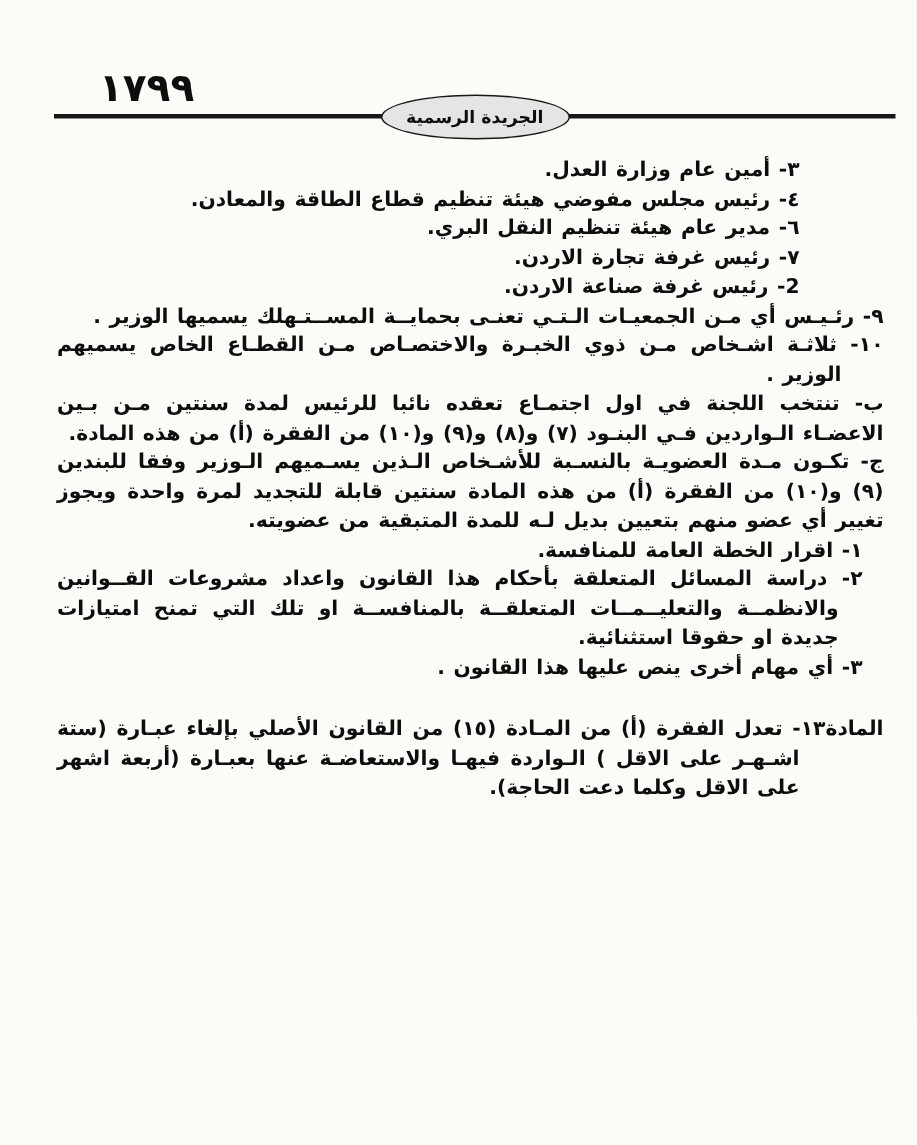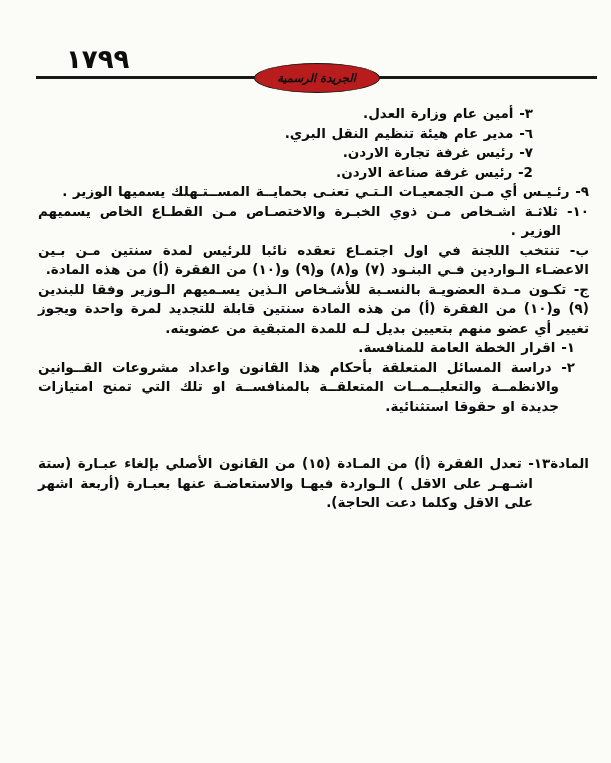--- a/index.html
+++ b/index.html
@@ -42,74 +42,75 @@
   }
   .oval {
     position: absolute;
     left: 50%;
     top: 1px;
     transform: translateX(-50%);
     width: 124px;
     height: 28px;
     border: 1.6px solid #181818;
     border-radius: 50%;
-    background: #b91c1c;
+    background: #e5e5e5;
     display: flex;
     align-items: center;
     justify-content: center;
     font-size: 11.5px;
     font-weight: bold;
-    font-style: italic;
   }
 
   
   main {
     position: absolute;
     top: 104px;
     right: 44px;
     left: 38px;
     direction: rtl;
     text-align: justify;
     font-size: 13.5px;
     font-weight: bold;
     line-height: 19.5px;
     word-spacing: 1px;
   }
   main p { margin: 0; }
   .indent   { margin-right: 56px; }           
   .hang28   { padding-right: 28px; text-indent: -28px; }  
   .clause   { }                                
   .sub      { margin-right: 14px; padding-right: 16px; text-indent: -16px; } 
-  .article  { margin-top: 38px; padding-right: 56px; text-indent: -56px; }   
+  .article  { margin-top: 22px; padding-right: 56px; text-indent: -56px; }   
 </style>
 </head>
 <body>
 
 <div class="page">
 
   <header>
     <div class="page-number">١٧٩٩</div>
     <div class="rule-row">
       <div class="rule"></div>
       <div class="oval">
         <span>الجريدة الرسمية</span>
       </div>
     </div>
   </header>
 
   <main>
     <p class="indent">٣- أمين عام وزارة العدل.</p>
+    <p class="indent">٤- رئيس مجلس مفوضي هيئة تنظيم قطاع الطاقة والمعادن.</p>
     <p class="indent">٦- مدير عام هيئة تنظيم النقل البري.</p>
     <p class="indent">٧- رئيس غرفة تجارة الاردن.</p>
     <p class="indent">2- رئيس غرفة صناعة الاردن.</p>
     <p class="hang28">٩- رئـيـس أي مـن الجمعيـات الـتـي تعنـى بحمايــة المســتـهلك يسميها الوزير .</p>
     <p class="hang28">١٠- ثلاثـة اشـخاص مـن ذوي الخبـرة والاختصـاص مـن القطـاع الخاص يسميهم الوزير .</p>
 
     <p class="clause">ب- تنتخب اللجنة في اول اجتمـاع تعقده نائبا للرئيس لمدة سنتين مـن بـين الاعضـاء الـواردين فـي البنـود (٧) و(٨) و(٩) و(١٠) من الفقرة (أ) من هذه المادة.</p>
     <p class="clause">ج- تكـون مـدة العضويـة بالنسـبة للأشـخاص الـذين يسـميهم الـوزير وفقا للبندين (٩) و(١٠) من الفقرة (أ) من هذه المادة سنتين قابلة للتجديد لمرة واحدة ويجوز تغيير أي عضو منهم بتعيين بديل لـه للمدة المتبقية من عضويته.</p>
 
     <p class="sub">١- اقرار الخطة العامة للمنافسة.</p>
     <p class="sub">٢- دراسة المسائل المتعلقة بأحكام هذا القانون واعداد مشروعات القــوانين والانظمــة والتعليــمــات المتعلقــة بالمنافســة او تلك التي تمنح امتيازات جديدة او حقوقا استثنائية.</p>
+    <p class="sub">٣- أي مهام أخرى ينص عليها هذا القانون .</p>
 
     <p class="article">المادة١٣- تعدل الفقرة (أ) من المـادة (١٥) من القانون الأصلي بإلغاء عبـارة (ستة اشـهـر على الاقل ) الـواردة فيهـا والاستعاضـة عنها بعبـارة (أربعة اشهر على الاقل وكلما دعت الحاجة).</p>
   </main>
 
 </div>
 
 </body></html>

